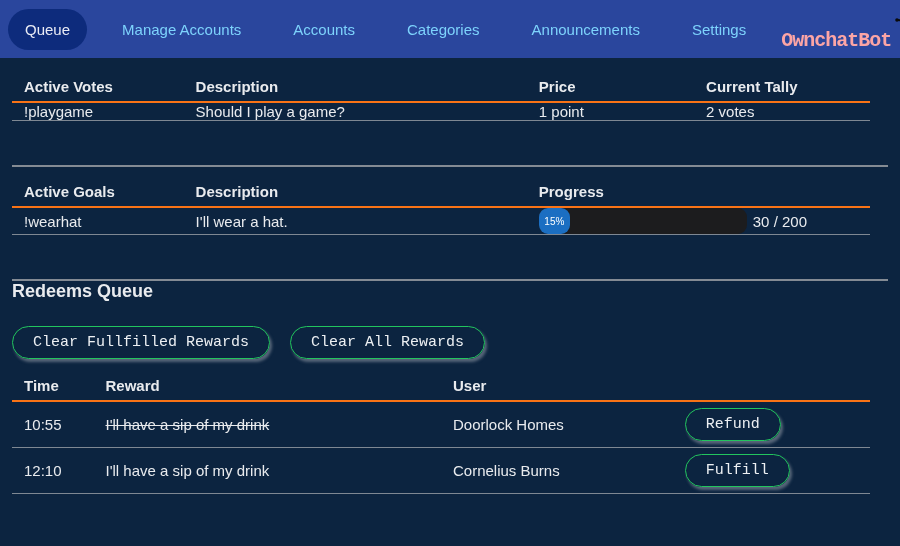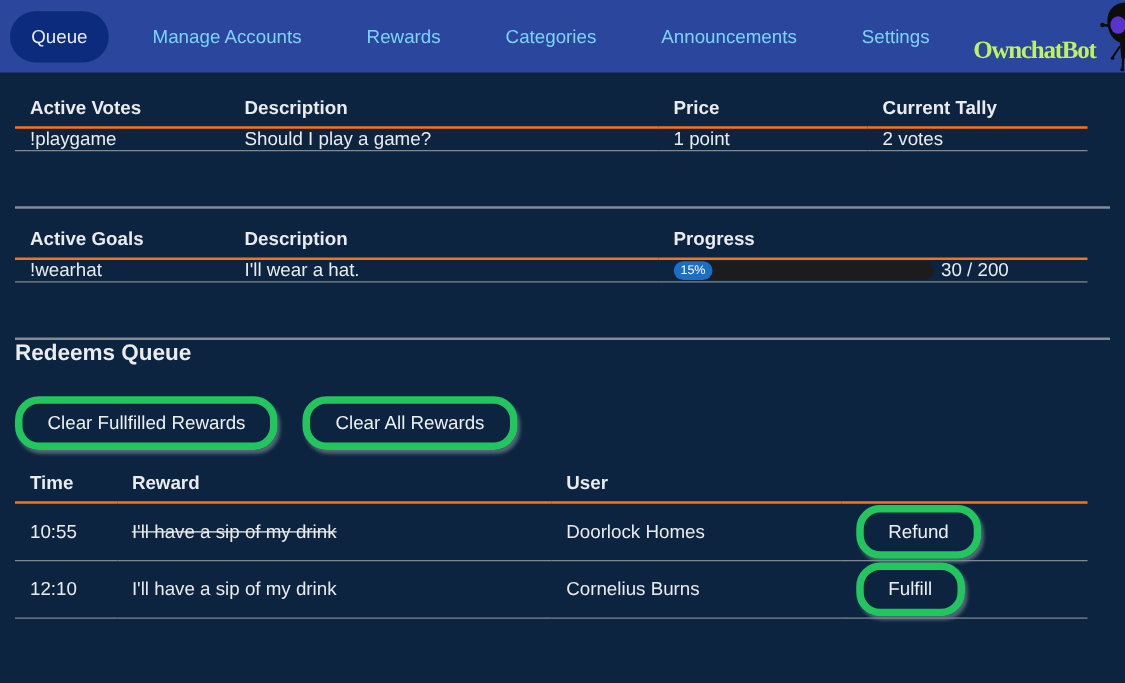--- a/index.html
+++ b/index.html
@@ -29,25 +29,25 @@
   }
   .nav-item.active { background: #0d2b7c; color: #e9ecf5; }
   .brand {
     margin-left: auto;
     display: flex;
     align-items: flex-end;
     height: 58px;
     cursor: pointer;
   }
   .brand-text {
-    font-family: Liberation Serif, serif;
+    font-family: Liberation Mono, monospace;
     font-weight: bold;
     font-size: 20px;
     letter-spacing: -1px;
-    color: #bef264;
+    color: #fca5a5;
     padding-bottom: 6px;
   }
   .brand svg { display: block; }
   
   .content { padding: 0 12px; }
   table {
     border-collapse: collapse;
     width: 858px;
     font-size: 15px;
     color: #e9ebee;
@@ -66,62 +66,62 @@
   .goals-table { margin-top: 10px; }
   hr.section-sep {
     border: none;
     border-top: 2px solid #848b94;
     margin-top: 44px;
     width: 100%;
   }
   
   .progress-wrap { display: flex; align-items: center; gap: 6px; }
   .progress-track {
-    width: 208px; height: 15px;
+    width: 208px; height: 26px;
     background: #1c1c1e;
     border-radius: 9px;
   }
   .progress-fill {
     height: 100%;
     background: #1b6ec2;
     border-radius: 9px;
     display: flex; align-items: center; justify-content: center;
     color: #ffffff;
     font-size: 10px;
   }
   
   .section-title {
     font-size: 18px;
     font-weight: bold;
     color: #e9ebee;
   }
   .btn-row { display: flex; gap: 20px; margin-top: 24px; }
   .pill-btn {
     background: transparent;
-    border: 6px solid #22c55e;
+    border: 1px solid #22c55e;
     border-radius: 19px;
     color: #edf0f3;
-    font-family: Liberation Sans, sans-serif;
+    font-family: Liberation Mono, monospace;
     font-size: 15px;
     padding: 7px 20px;
     cursor: pointer;
     box-shadow: 2px 3px 3px rgba(128,139,152,0.65);
     white-space: nowrap;
   }
   .redeems-table { margin-top: 12px; }
   .redeems-table td { height: 46px; }
   .strike { text-decoration: line-through; }
 </style>
 </head>
 <body>
 
 <div class="navbar">
   <div class="nav-item active">Queue</div>
   <div class="nav-item">Manage Accounts</div>
-  <div class="nav-item">Rewards</div>
+  <div class="nav-item">Accounts</div>
   <div class="nav-item">Categories</div>
   <div class="nav-item">Announcements</div>
   <div class="nav-item">Settings</div>
 
   <div class="brand">
     <span class="brand-text">OwnchatBot</span>
     <span>
       <svg width="50" height="58" viewBox="0 0 50 58">
 
         <line x1="7" y1="20" x2="13" y2="21" stroke="#0a0a0a" stroke-width="2"></line>

